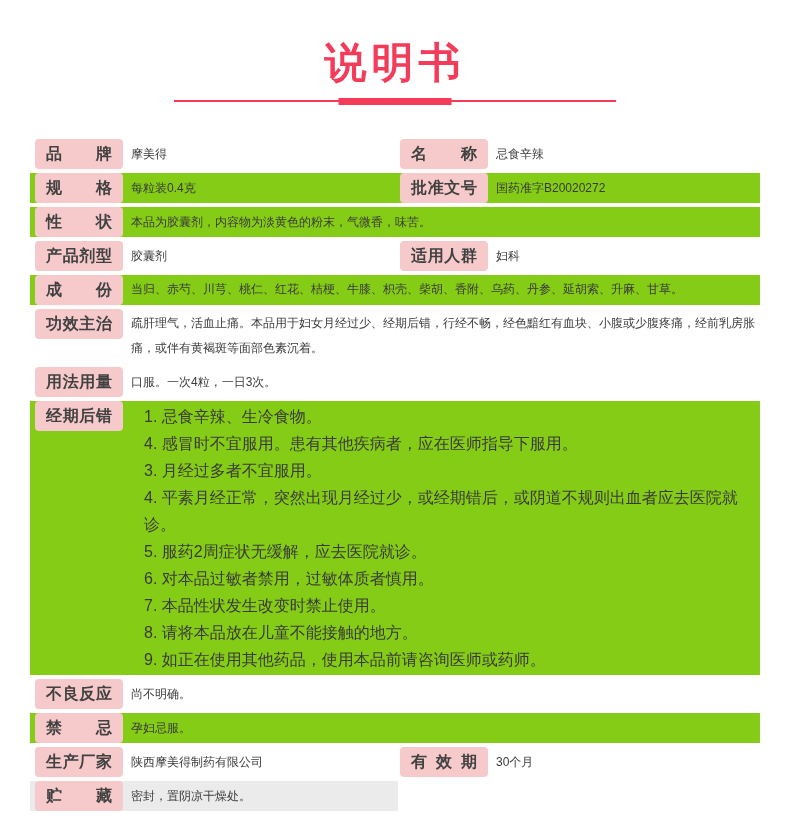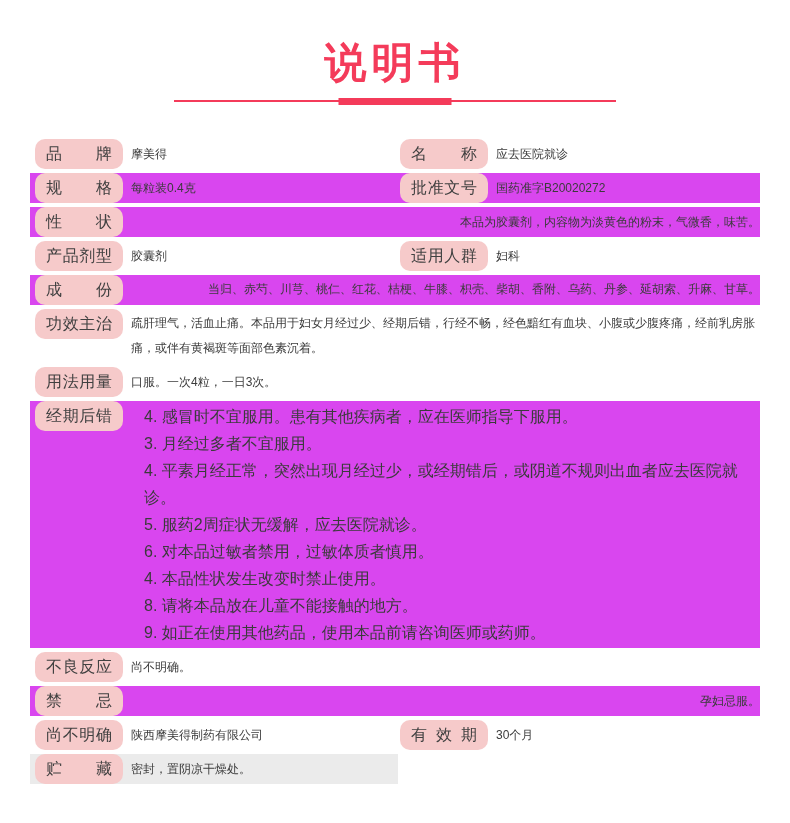--- a/index.html
+++ b/index.html
@@ -42,38 +42,39 @@
   
   .info-table { margin: 34px 30px 0 30px; width: 730px; }
   .row {
     display: flex;
     align-items: flex-start;
     min-height: 30px;
     margin-bottom: 4px;
     padding-left: 5px;
     box-sizing: border-box;
   }
-  .row.gray { background: #d946ef; justify-content: space-between; }
+  .row.gray { background: #84cc16; }
   .row.no-pad { padding-left: 0; }
 
   .field-label {
     flex-shrink: 0;
     width: 88px;
     height: 30px;
     line-height: 30px;
     box-sizing: border-box;
     padding: 0 11px;
     background: #f6caca;
-    border-radius: 10px;
+    border-radius: 4px;
     font-size: 16px;
     color: #414141;
     text-align: justify;
     text-align-last: justify;
     text-justify: inter-character;
     overflow: hidden;
+    font-weight: bold;
   }
   .field-value {
     margin-left: 8px;
     font-size: 12px;
     line-height: 30px;
   }
   .field-value.multiline {
     line-height: 25px;
     padding: 2px 0;
   }
@@ -111,21 +112,21 @@
 
   <div class="info-table">
 
     <div class="row">
       <div class="col-left">
         <div class="field-label">品　牌</div>
         <div class="field-value">摩美得</div>
       </div>
       <div class="col-right">
         <div class="field-label">名　称</div>
-        <div class="field-value">应去医院就诊</div>
+        <div class="field-value">忌食辛辣</div>
       </div>
     </div>
 
     <div class="row gray">
       <div class="col-left">
         <div class="field-label">规　格</div>
         <div class="field-value">每粒装0.4克</div>
       </div>
       <div class="col-right">
         <div class="field-label">批准文号</div>
@@ -160,44 +161,45 @@
     </div>
 
     <div class="row">
       <div class="field-label">用法用量</div>
       <div class="field-value">口服。一次4粒，一日3次。</div>
     </div>
 
     <div class="row gray">
       <div class="field-label">经期后错</div>
       <div class="precaution-list">
+        <div class="precaution-item">1. 忌食辛辣、生冷食物。</div>
         <div class="precaution-item">4. 感冒时不宜服用。患有其他疾病者，应在医师指导下服用。</div>
         <div class="precaution-item">3. 月经过多者不宜服用。</div>
         <div class="precaution-item">4. 平素月经正常，突然出现月经过少，或经期错后，或阴道不规则出血者应去医院就诊。</div>
         <div class="precaution-item">5. 服药2周症状无缓解，应去医院就诊。</div>
         <div class="precaution-item">6. 对本品过敏者禁用，过敏体质者慎用。</div>
-        <div class="precaution-item">4. 本品性状发生改变时禁止使用。</div>
+        <div class="precaution-item">7. 本品性状发生改变时禁止使用。</div>
         <div class="precaution-item">8. 请将本品放在儿童不能接触的地方。</div>
         <div class="precaution-item">9. 如正在使用其他药品，使用本品前请咨询医师或药师。</div>
       </div>
     </div>
 
     <div class="row">
       <div class="field-label">不良反应</div>
       <div class="field-value">尚不明确。</div>
     </div>
 
     <div class="row gray">
       <div class="field-label">禁　忌</div>
       <div class="field-value">孕妇忌服。</div>
     </div>
 
     <div class="row">
       <div class="col-left">
-        <div class="field-label">尚不明确</div>
+        <div class="field-label">生产厂家</div>
         <div class="field-value">陕西摩美得制药有限公司</div>
       </div>
       <div class="col-right">
         <div class="field-label">有 效 期</div>
         <div class="field-value">30个月</div>
       </div>
     </div>
 
     <div class="row no-pad">
       <div class="half-stripe">

